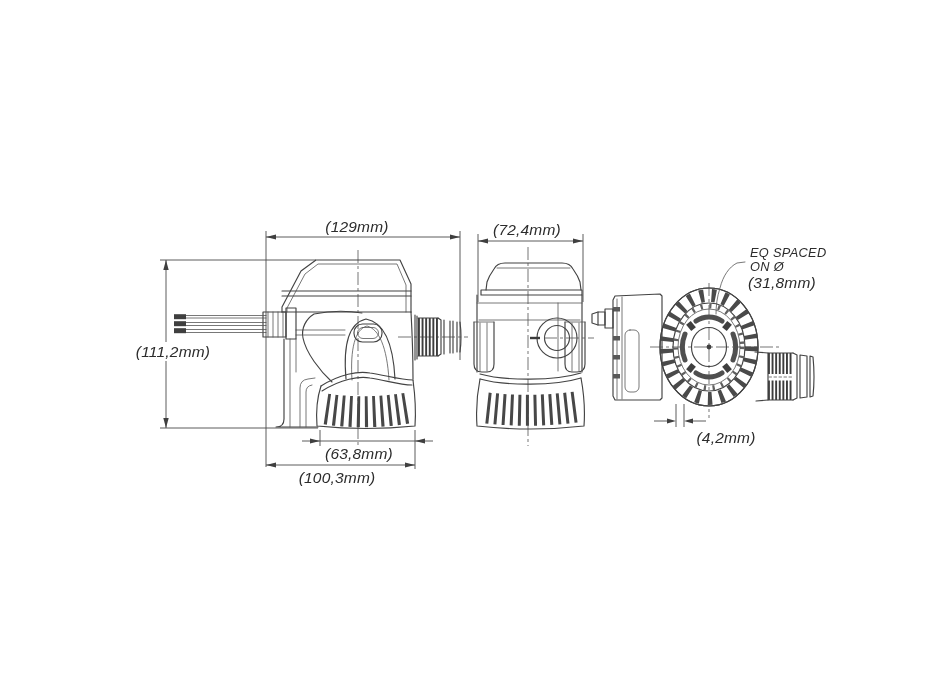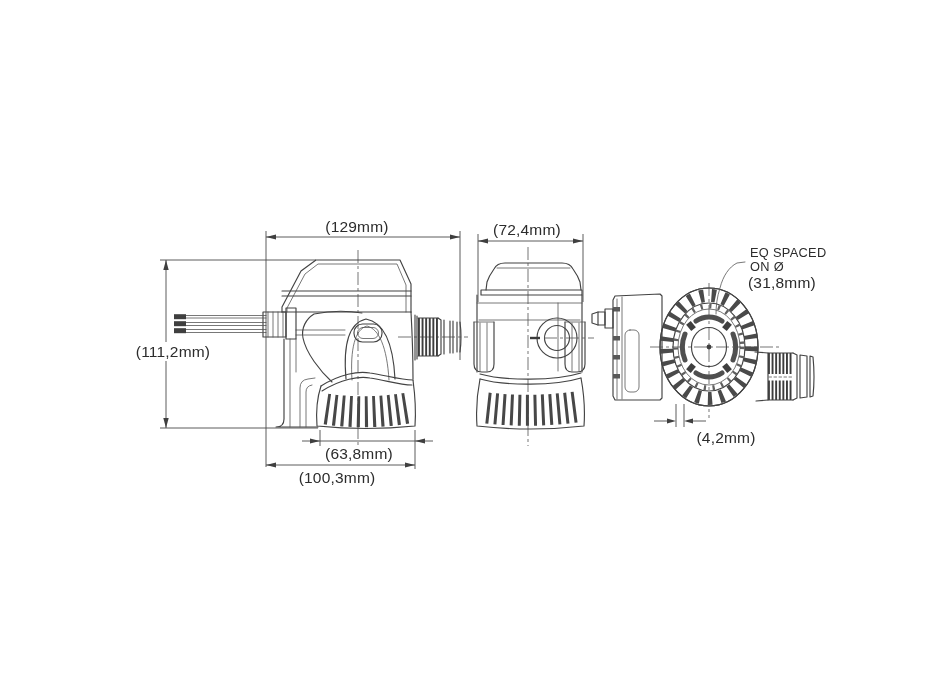--- a/index.html
+++ b/index.html
@@ -1,17 +1,17 @@
 <!DOCTYPE html>
 <html><head>
 <meta charset="utf-8">
 <style>
   html,body{margin:0;padding:0;background:#fff;}
   .canvas{position:relative;width:950px;height:700px;background:#ffffff;overflow:hidden;
-          font-family:"Liberation Sans", sans-serif;}
+          font-family:"Liberation Sans", sans-serif;font-style:italic;}
   svg{display:block;}
   
   .o  {fill:none;stroke:#434343;stroke-width:1.15;stroke-linejoin:round;stroke-linecap:round;}
   .t  {fill:none;stroke:#565656;stroke-width:0.8;stroke-linejoin:round;stroke-linecap:round;}
   .d  {fill:none;stroke:#4a4a4a;stroke-width:0.9;}
   .c  {fill:none;stroke:#5c5c5c;stroke-width:0.85;stroke-dasharray:13 3 3 3;}
   .a  {fill:#3f3f3f;stroke:none;}
   .th {fill:none;stroke:#3c3c3c;stroke-width:38;stroke-dasharray:1.9 1.7;}
   .th2{fill:none;stroke:#3c3c3c;stroke-width:47;stroke-dasharray:1.9 1.7;}
   .sl {fill:none;stroke:#474747;stroke-width:31;stroke-dasharray:3 4.8;}

